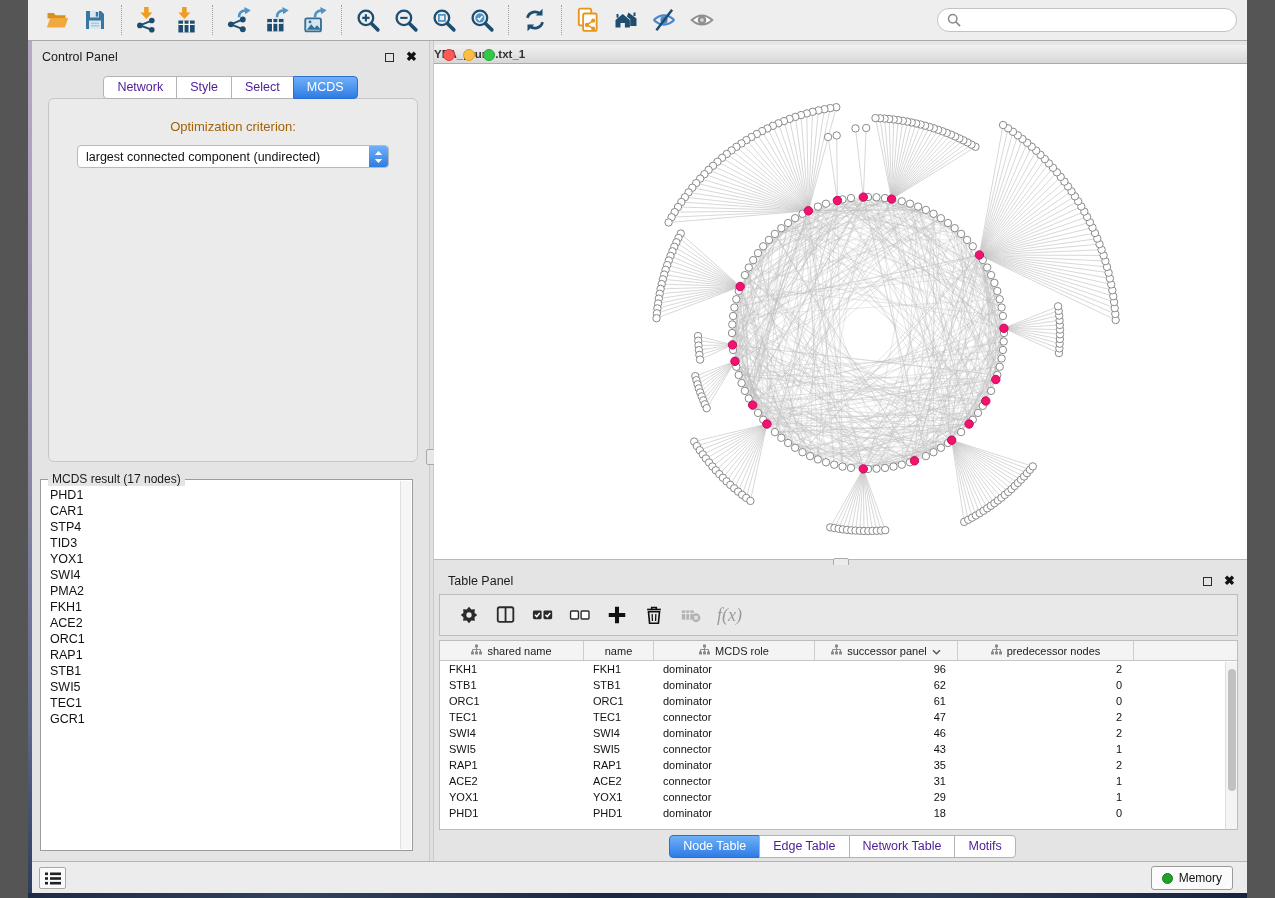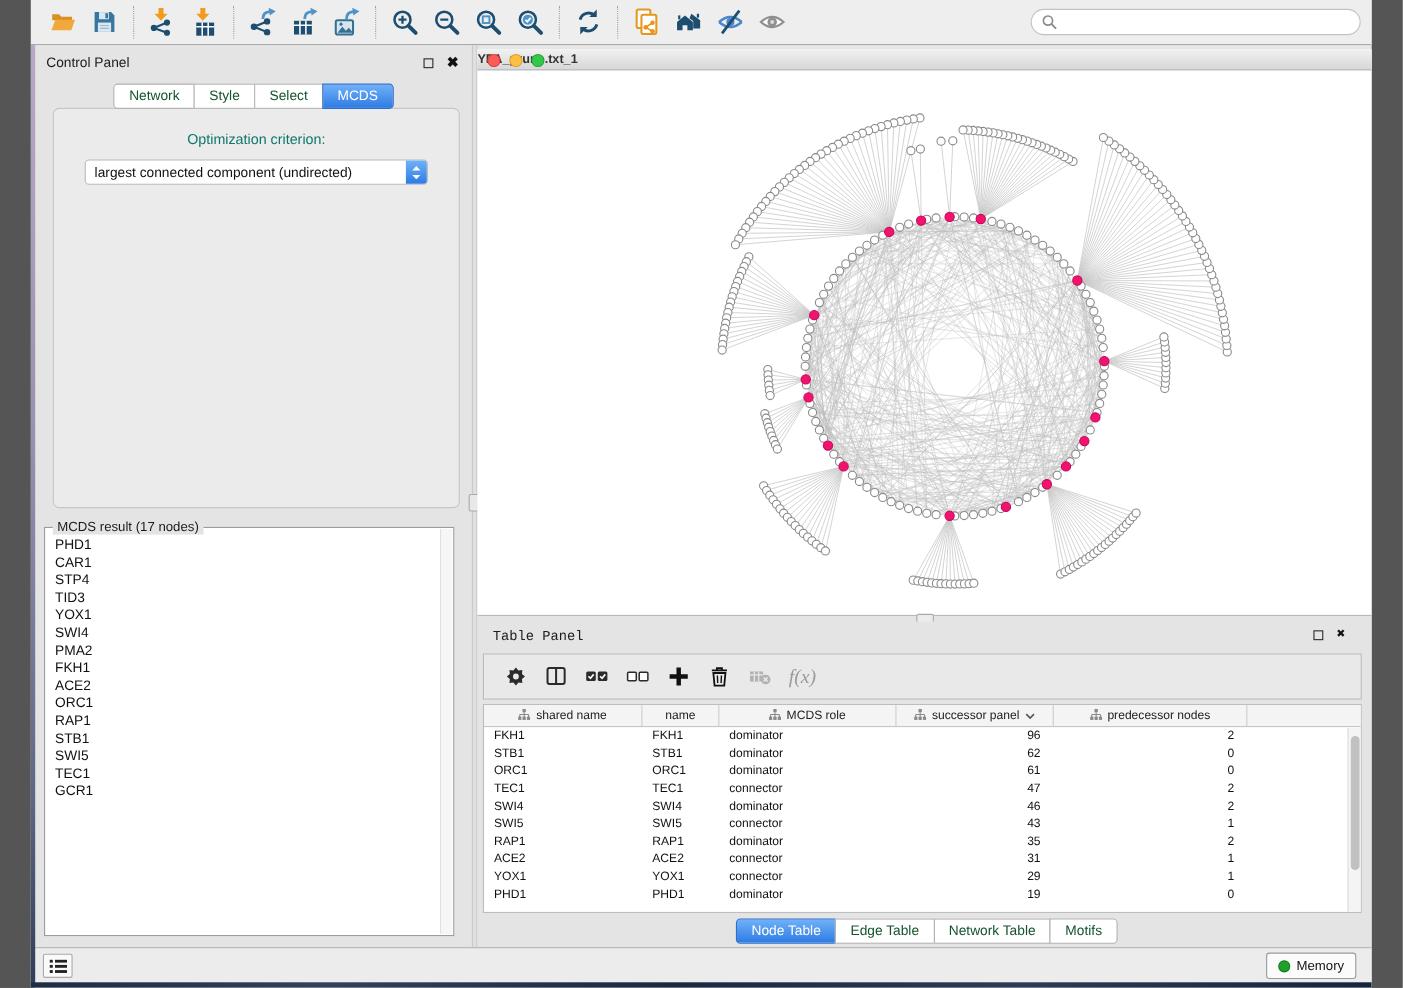--- a/index.html
+++ b/index.html
@@ -28,28 +28,28 @@
   .left-panel { position:absolute; left:4px; top:41px; width:397px; bottom:37px; background:#e4e4e4;
     display:flex; flex-direction:column; }
   .panel-head { height:26px; display:flex; align-items:center; padding:6px 12px 0 10px; }
   .panel-title { font-size:12.5px; color:#1c1c1c; }
   .panel-head-icons { margin-left:auto; display:flex; align-items:center; gap:12px; }
   .float-ic { width:9px; height:9px; border:1.6px solid #2b2b2b; display:inline-block; }
   .close-ic { font-size:13px; font-weight:bold; color:#111; line-height:10px; cursor:pointer; }
 
   .tabs-row { display:flex; justify-content:center; margin-top:9px; position:relative; z-index:2; }
   .tab { padding:3px 13px 4px; font-size:12.5px; background:#fff; border:1px solid #b3b3b3; margin-left:-1px;
-    color:#14532d; cursor:pointer; }
+    color:#4c1d95; cursor:pointer; }
   .tab:first-child { border-radius:4px 0 0 4px; margin-left:0; }
   .tab:last-child { border-radius:0 4px 4px 0; }
   .tab.active { background:linear-gradient(#6fb1f8,#2e7be4); color:#fff; border-color:#2d6fd0; }
 
   .cp-box { margin:-1px 11px 0 16px; height:364px; background:#ebebeb; border:1px solid #c6c6c6;
     border-radius:6px; padding-top:20px; }
-  .opt-label { text-align:center; font-size:13px; color:#0f766e; }
+  .opt-label { text-align:center; font-size:13px; color:#a16207; }
   .dropdown { width:312px; height:23px; margin:11px auto 0; background:#fff; border:1px solid #b9b9b9;
     border-radius:4px; display:flex; align-items:center; cursor:pointer; }
   .dropdown .dd-text { flex:1; font-size:12.5px; padding-left:8px; color:#111; white-space:nowrap; overflow:hidden; }
   .dd-step { width:19px; height:21px; margin:0; border-radius:0 3px 3px 0;
     background:linear-gradient(#6fb1f8,#2e7be4); display:flex; flex-direction:column; align-items:center;
     justify-content:center; gap:2px; }
   .btn-row { display:flex; justify-content:center; gap:14px; margin-top:13px; }
   .pbtn { height:24px; padding:0 15px; font-size:12.5px; background:linear-gradient(#ffffff,#f0f0f0);
     border:1px solid #adadad; border-radius:4px; color:#111; cursor:pointer; }
   .pbtn.focus { box-shadow:0 0 0 3px rgba(92,156,250,.65); border-color:#6f9ee8; }
@@ -81,21 +81,21 @@
   .tl { width:12px; height:12px; border-radius:50%; cursor:pointer; }
   .net-canvas { position:absolute; left:0; top:20px; right:0; bottom:0; overflow:hidden; }
   .net-canvas svg { display:block; }
 
   .hdiv { position:absolute; left:0; top:519px; right:0; height:5px; background:#e4e4e4; }
   .hdiv-handle { position:absolute; left:50%; top:-2px; width:16px; height:9px; margin-left:-8px;
     background:#ececec; border:1px solid #aaa; border-radius:2px; cursor:row-resize; }
 
   
   .table-panel { position:absolute; left:0; top:524px; right:0; bottom:0; background:#e4e4e4; }
-  .tp-head { height:25px; display:flex; align-items:flex-start; padding:7px 24px 0 14px;font-family:Liberation Mono, monospace; }
+  .tp-head { height:25px; display:flex; align-items:center; padding:7px 12px 0 14px; }
   .tp-toolbar { position:absolute; left:5px; right:9px; top:29px; height:42px; background:#e9e9e9;
     border:1px solid #bdbdbd; display:flex; align-items:center; padding:0 14px; gap:7px; }
   .tpb { width:30px; height:30px; border:none; background:transparent; display:flex; align-items:center;
     justify-content:center; cursor:pointer; }
 
   .tp-table { position:absolute; left:5px; right:9px; top:75px; bottom:31px; background:#fff;
     border:1px solid #bdbdbd; overflow:hidden; }
   .thead { display:flex; height:20px; background:#f4f4f4; border-bottom:1px solid #c6c6c6; }
   .th { display:flex; align-items:center; justify-content:center; gap:5px; font-size:11px; color:#222;
     border-right:1px solid #cdcdcd; cursor:pointer; overflow:hidden; }
@@ -1551,21 +1551,21 @@
               <div class="td l" style="flex: 0 0 144px;">YOX1</div>
               <div class="td l" style="flex: 0 0 70px;">YOX1</div>
               <div class="td l" style="flex: 0 0 161px;">connector</div>
               <div class="td r" style="flex: 0 0 143px;">29</div>
               <div class="td r" style="flex: 0 0 176px;">1</div>
             </div>
             <div class="tr">
               <div class="td l" style="flex: 0 0 144px;">PHD1</div>
               <div class="td l" style="flex: 0 0 70px;">PHD1</div>
               <div class="td l" style="flex: 0 0 161px;">dominator</div>
-              <div class="td r" style="flex: 0 0 143px;">19</div>
+              <div class="td r" style="flex: 0 0 143px;">18</div>
               <div class="td r" style="flex: 0 0 176px;">0</div>
             </div>
           </div>
         <div class="tbl-scroll">
           <div class="tbl-thumb"></div>
         </div>
       </div>
 
       <div class="tp-tabs">
         <span class="tab active">Node Table</span>

